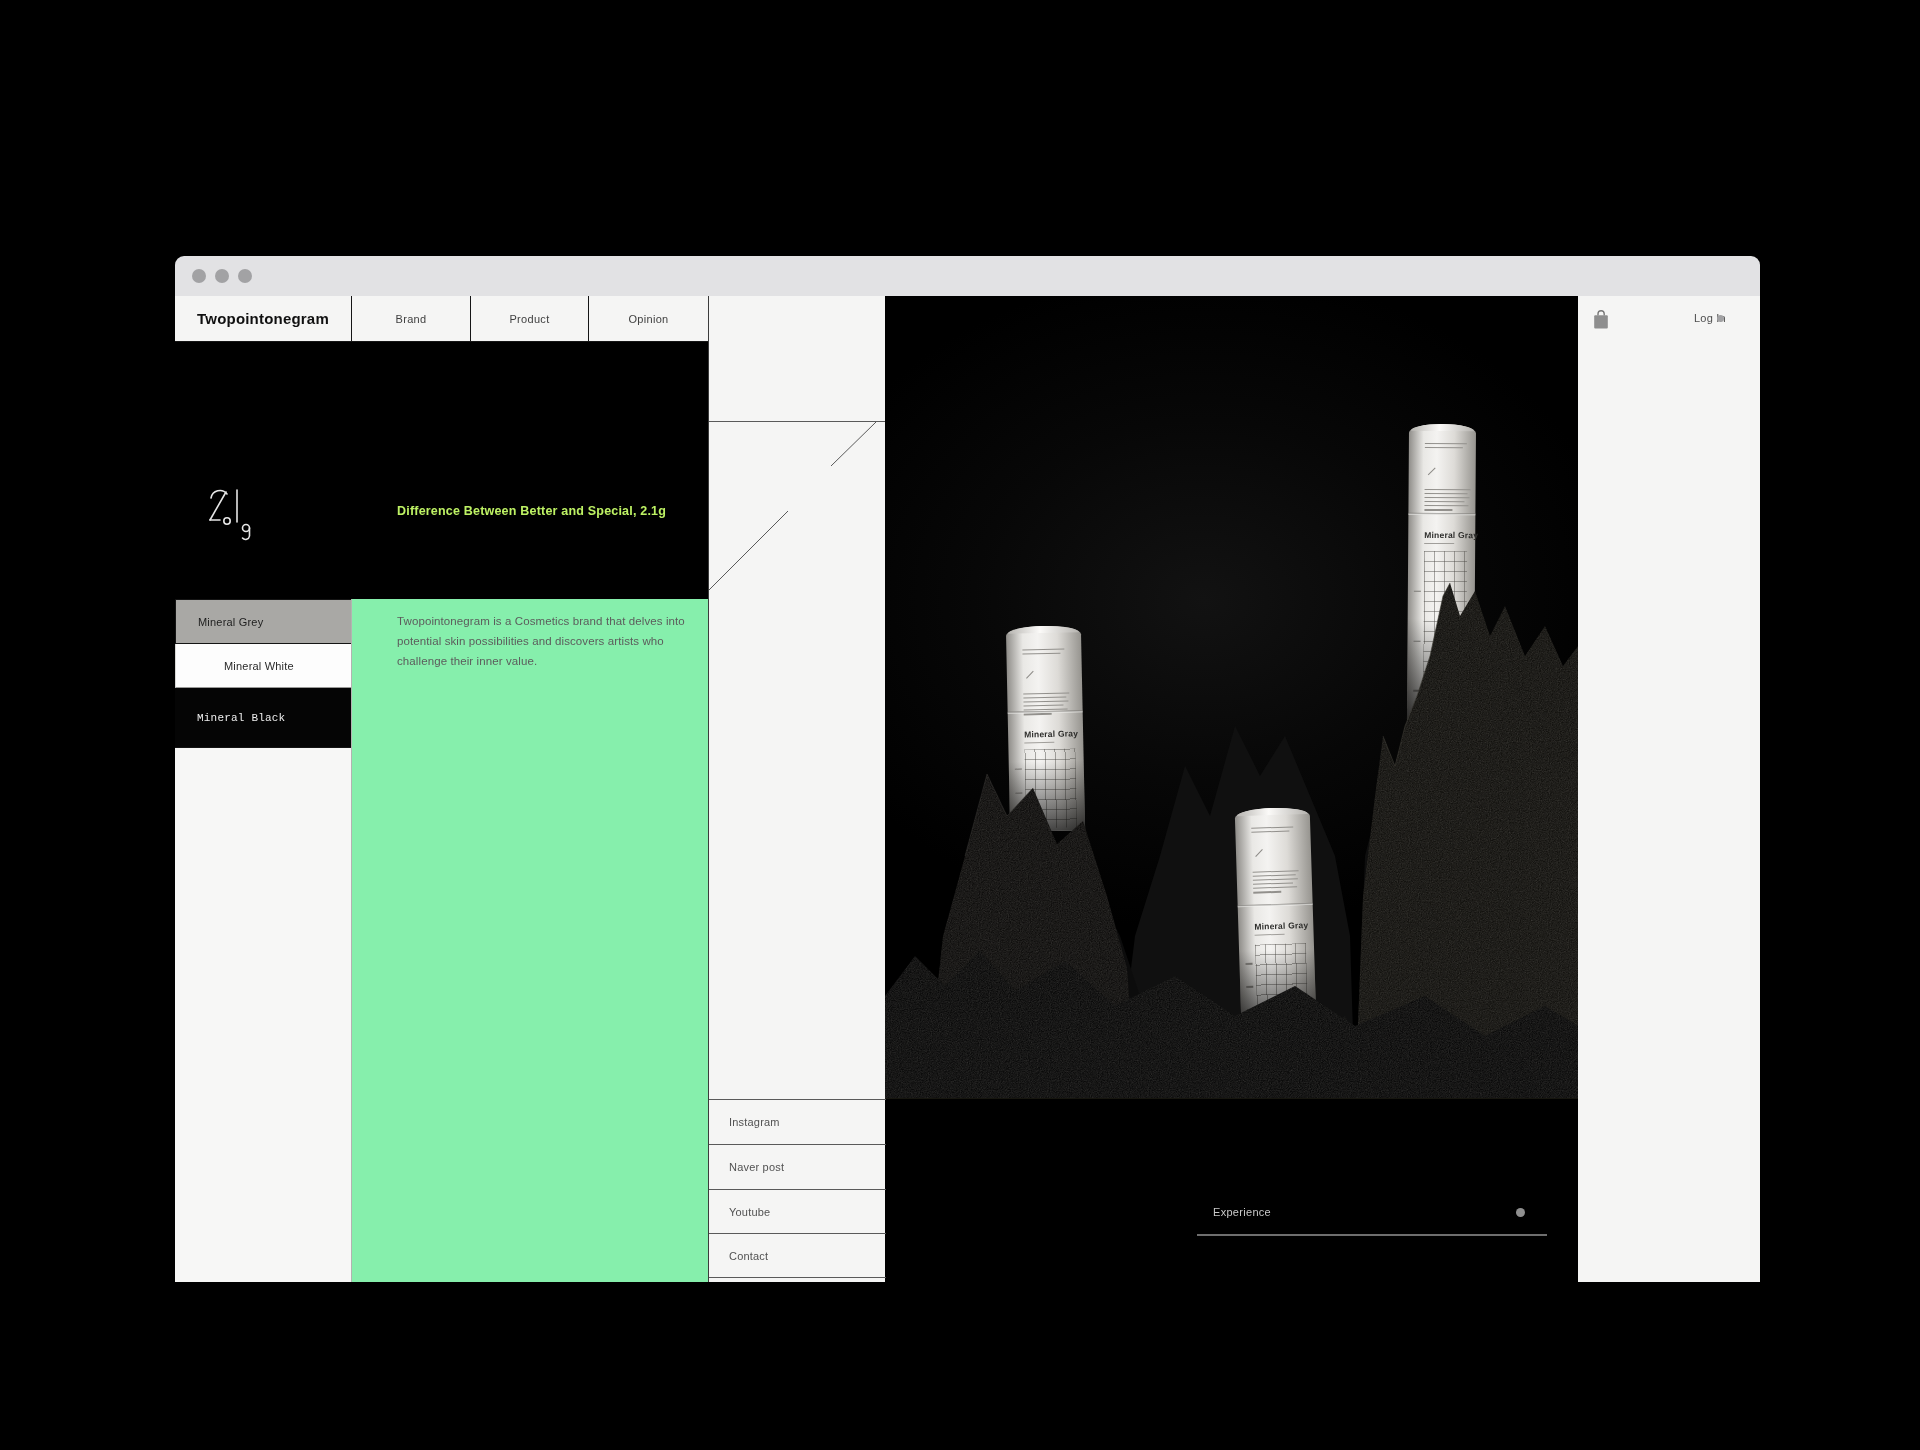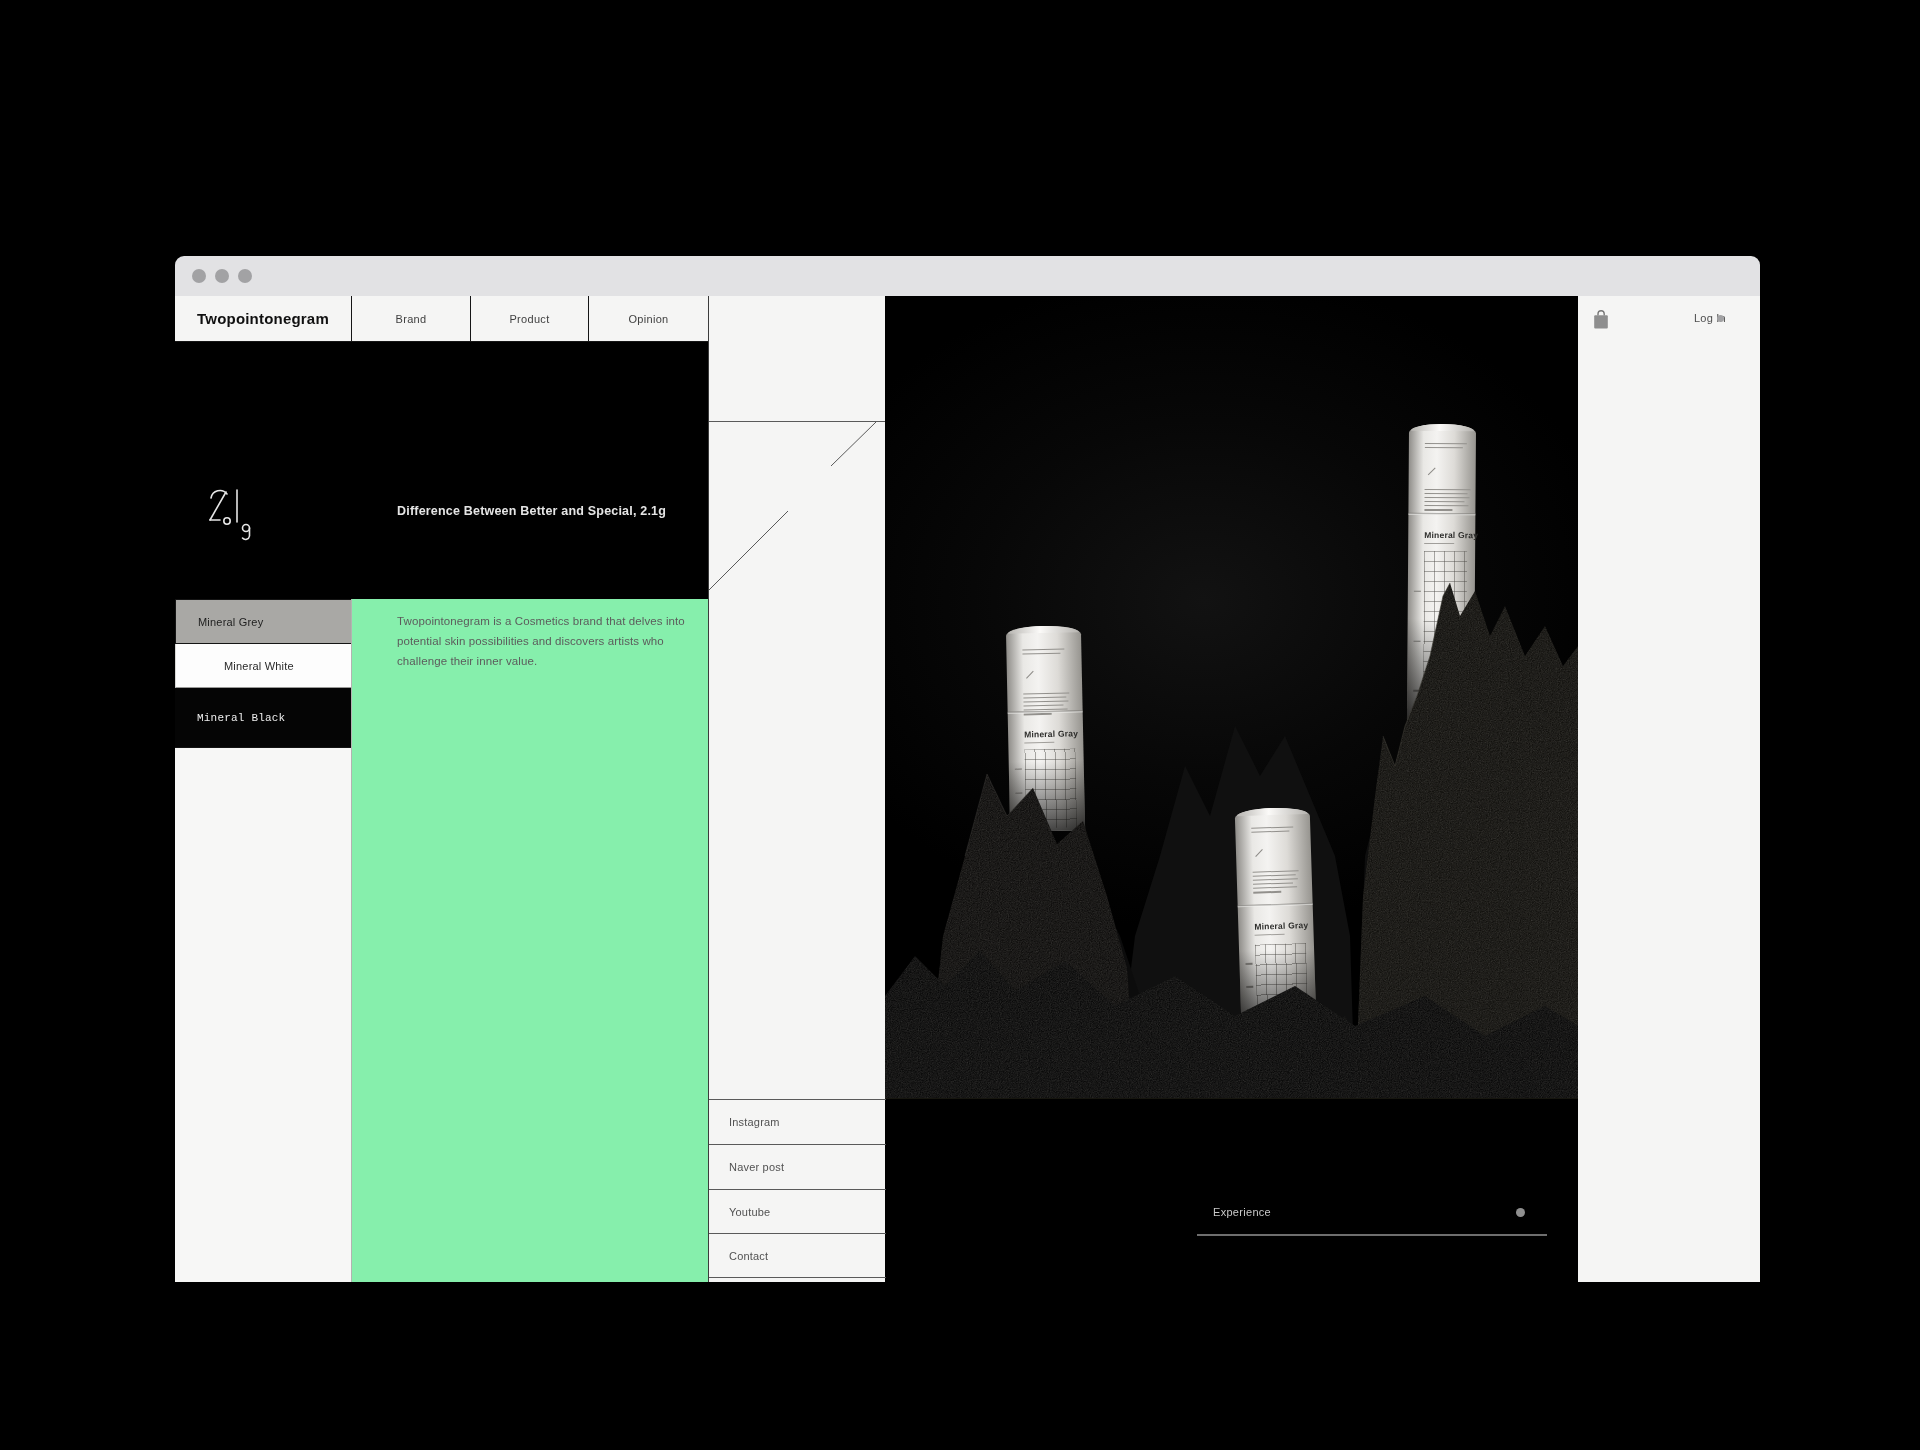--- a/index.html
+++ b/index.html
@@ -13,21 +13,21 @@
   .dot.d1{left:17px}.dot.d2{left:40px}.dot.d3{left:63px}
 
   
   .navrow{position:absolute;left:0;top:40px;width:533px;height:46px;display:flex;background:#f5f5f4;border-bottom:1px solid #161616;}
   .navcell{height:100%;display:flex;align-items:center;justify-content:center;border-right:1px solid #161616;color:#3f3f3f;font-size:11px;letter-spacing:.3px;cursor:default;}
   .navcell.brandname{width:177px;font-weight:bold;font-size:15px;color:#101010;letter-spacing:.2px;}
   .navcell.c2{width:119px}.navcell.c3{width:118px}.navcell.c4{width:119px;border-right:none;}
 
   
   .hero{position:absolute;left:0;top:86px;width:533px;height:257px;background:#000;}
-  .hero .tagline{position:absolute;left:222px;top:162px;color:#e5e5e5;font-size:12.5px;font-weight:bold;letter-spacing:.2px;white-space:nowrap;}
+  .hero .tagline{position:absolute;left:222px;top:162px;color:#bef264;font-size:12.5px;font-weight:bold;letter-spacing:.2px;white-space:nowrap;}
   .hero svg{position:absolute;left:28px;top:142px;}
 
   
   .sidebar{position:absolute;left:0;top:343px;width:177px;height:683px;background:#f7f7f6;border-right:1px solid #b3b3b1;}
   .side-item{width:100%;height:45px;display:flex;align-items:center;padding-left:22px;font-size:11px;letter-spacing:.2px;cursor:default;}
   .side-item.grey{background:#a9a8a5;color:#1e1e1e;border:1px solid #141414;border-right:none;height:45px;}
   .side-item.white{background:#fdfdfd;color:#2a2a2a;border-bottom:1px solid #9a9a98;border-left:1px solid #d8d8d6;height:44px;padding-left:48px;}
   .side-item.black{background:#050505;color:#ededed;height:60px;border-bottom:1px solid #141414;font-family:Liberation Mono, monospace;}
 
   

